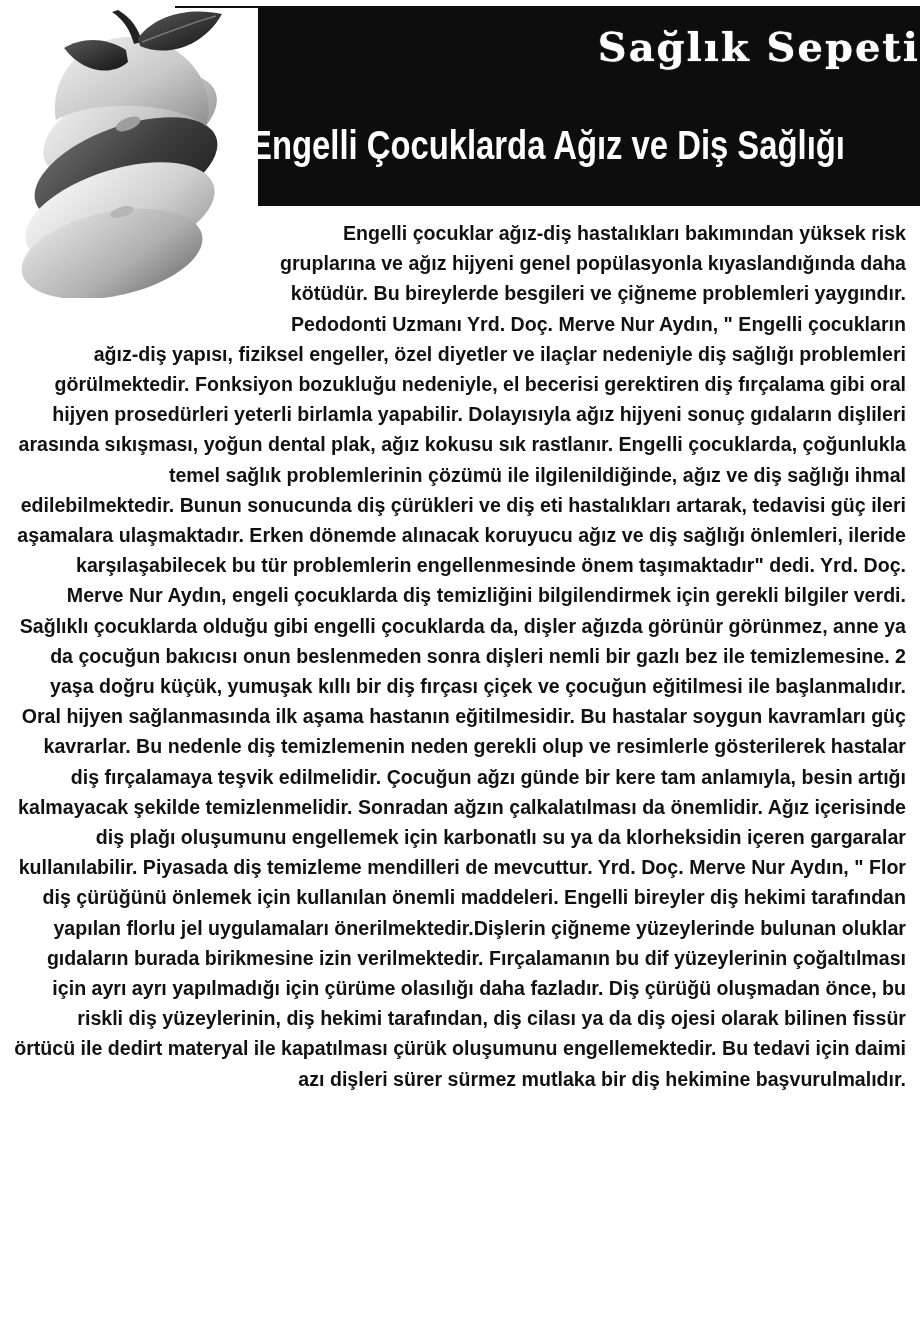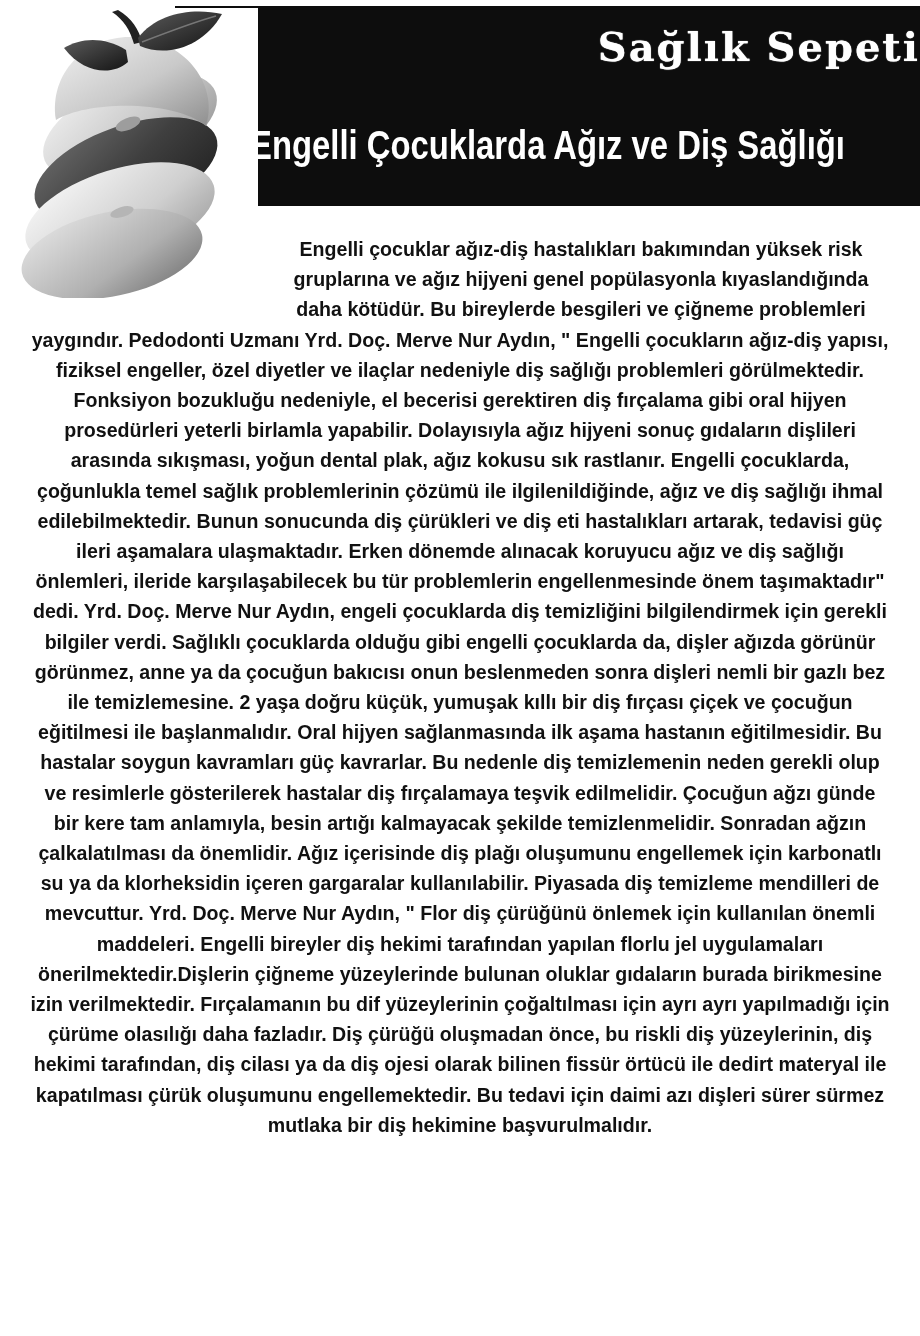--- a/index.html
+++ b/index.html
@@ -86,22 +86,22 @@
     text-align: left;
     color: #111111;
   }
   .lead-indent {
     float: left;
     width: 258px;
     height: 92px;
     shape-outside: margin-box;
   }
   .article p {
-    margin: 16px;
-    text-align: center;
+    margin: 0;
+    text-align: right;
   }
 </style>
 </head>
 <body>
 
 <div class="masthead">
   <div class="masthead-bar"></div>
   <div class="masthead-title">Sağlık Sepeti</div>
   <div class="masthead-subtitle">Engelli Çocuklarda Ağız ve Diş Sağlığı</div>
 </div>

